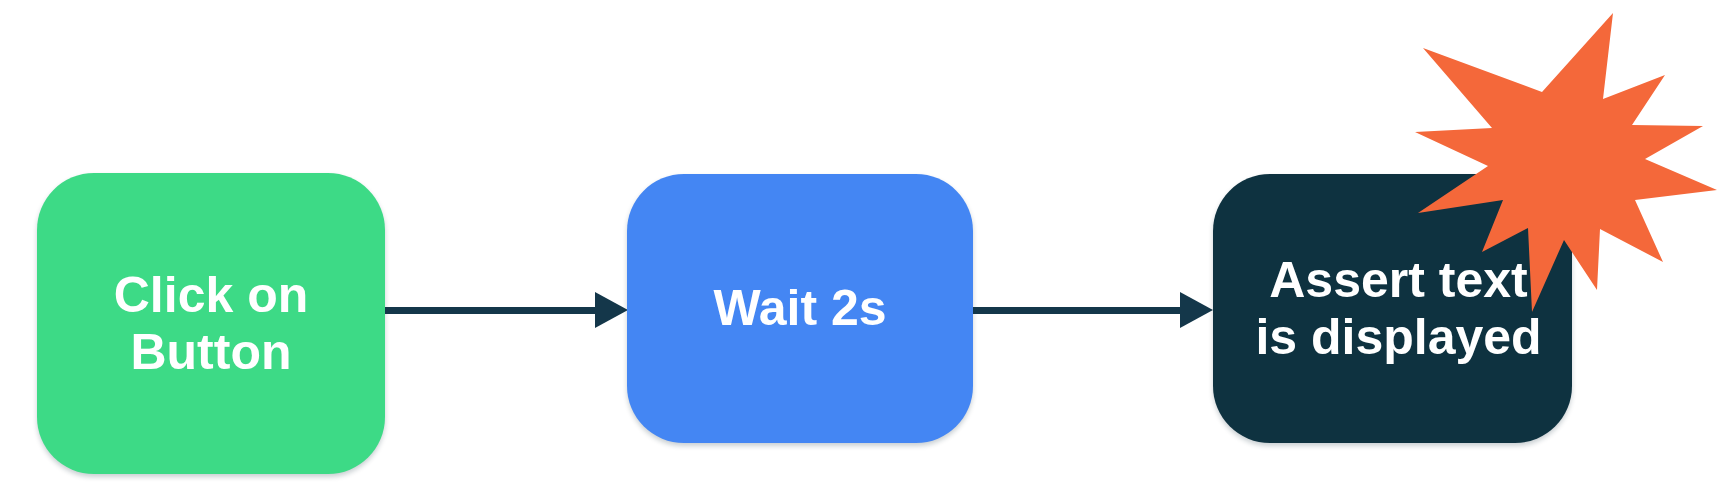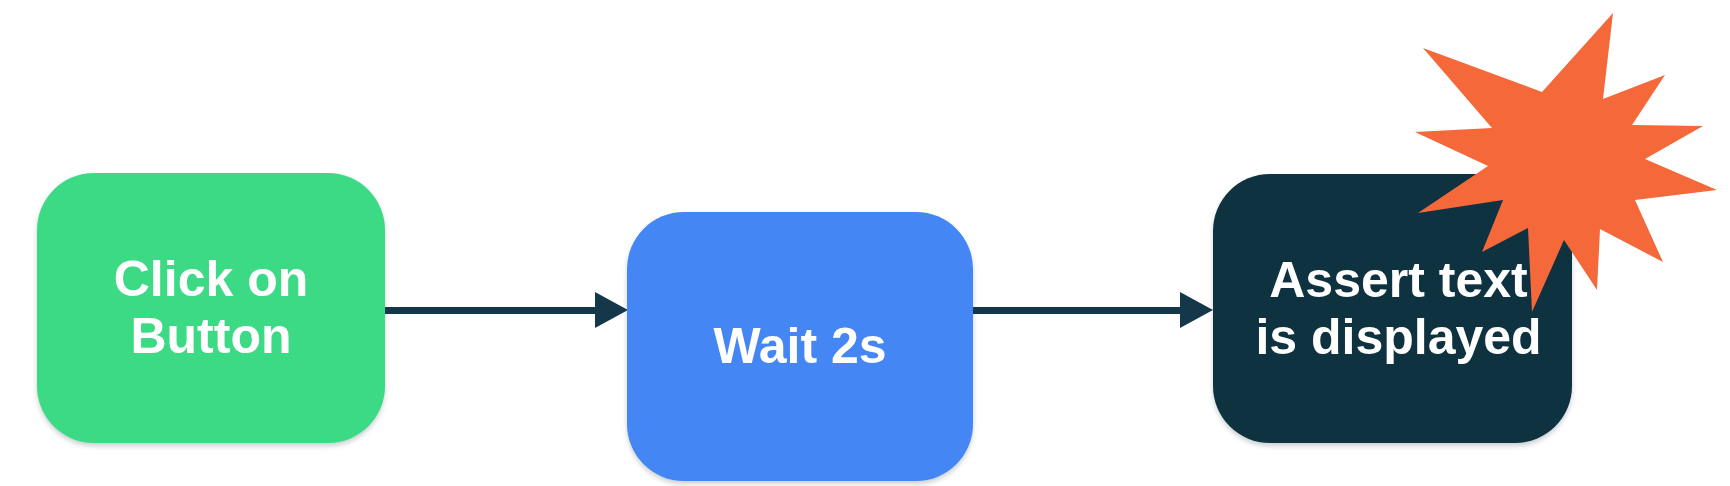--- a/index.html
+++ b/index.html
@@ -19,22 +19,22 @@
     justify-content: center;
     box-shadow: 0 3px 5px rgba(15, 40, 55, 0.22);
   }
   .node .label {
     font-size: 50px;
     font-weight: bold;
     line-height: 1.14;
     text-align: center;
     white-space: pre-line;
   }
-  .node-1 { left: 37px;   top: 173px; width: 348px; height: 270px; }
-  .node-2 { left: 627px;  top: 174px; width: 346px; height: 269px; margin-top: 38px; }
+  .node-1 { left: 37px;   top: 173px; width: 348px; height: 301px; }
+  .node-2 { left: 627px;  top: 174px; width: 346px; height: 269px; }
   .node-3 { left: 1213px; top: 174px; width: 347px; height: 269px; padding-left: 12px; }
 
   .arrow {
     position: absolute;
     display: flex;
     align-items: center;
     height: 36px;
   }
   .arrow-1 { left: 385px; top: 292px; width: 243px; }
   .arrow-2 { left: 973px; top: 292px; width: 240px; }

